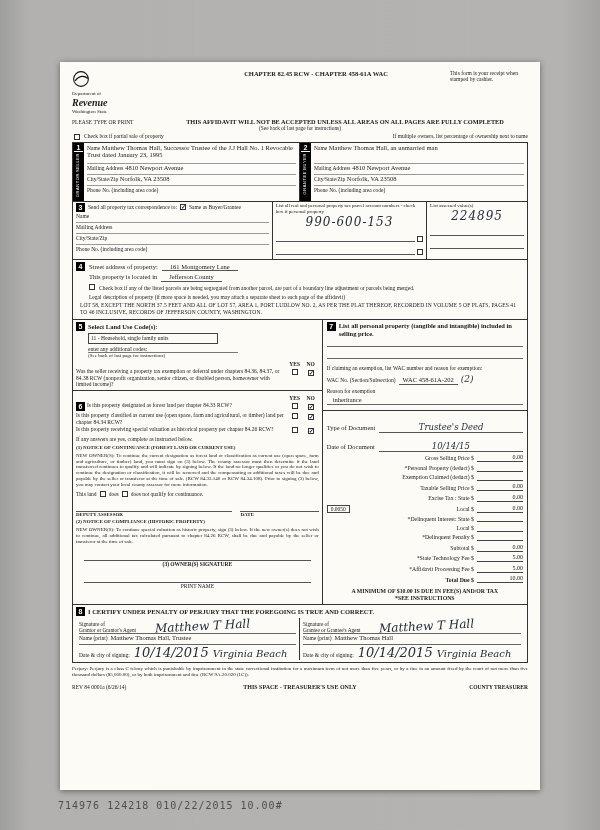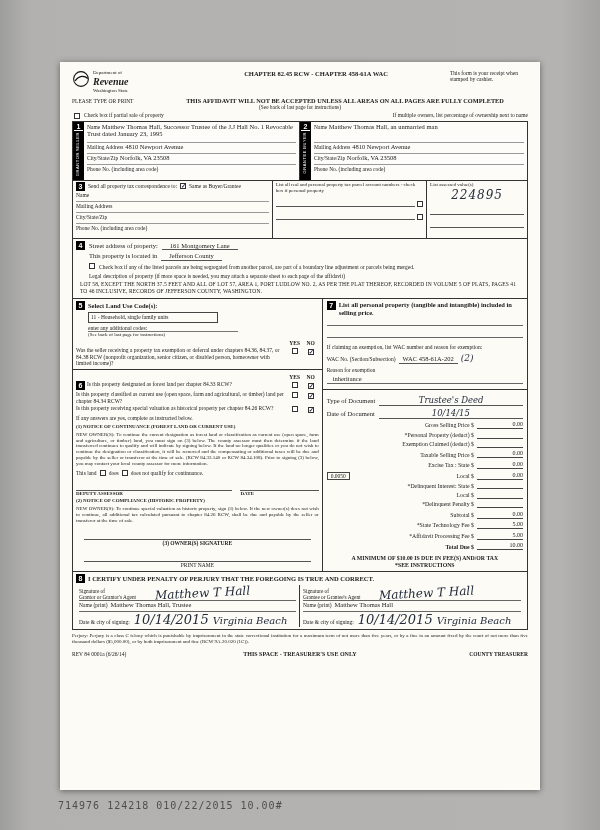--- a/index.html
+++ b/index.html
@@ -9,21 +9,21 @@
   .page { position:absolute; left:60px; top:62px; width:480px; height:728px;
           background:#fcfbf6; color:#1a1a1a; box-shadow:0 1px 6px rgba(0,0,0,.45);
           padding:8px 12px 6px 12px; font-size:6.5px; line-height:1.18; overflow:hidden; }
   .bold { font-weight:bold; }
   .center { text-align:center; }
   .sm { font-size:5.5px; }
   .xs { font-size:5px; }
 
   
   .hdr { display:flex; align-items:flex-start; margin-bottom:3px; }
-  .logo-wrap { display:flex; gap:3px; width:110px; }
+  .logo-wrap { display:flex; gap:3px; width:110px;flex-direction:column; }
   .logo-svg { width:18px; height:18px; flex:none; }
   .dept-small { font-size:5px; }
   .dept-big { font-size:10px; font-weight:bold; font-style:italic; }
   .dept-sub { font-size:5px; }
   .hdr-c { flex:1; text-align:center; }
   .title { font-size:10px; font-weight:bold; letter-spacing:.2px; }
   .subtitle { font-size:6.5px; font-weight:bold; }
   .hdr-r { width:78px; font-size:5.5px; text-align:left; }
 
   .warnrow { display:flex; align-items:baseline; }
@@ -101,21 +101,21 @@
   .s7-head { display:flex; gap:3px; align-items:flex-start; }
   .mrow { display:flex; align-items:flex-end; margin-top:2.5px; }
   .mlabel { flex:1; text-align:right; font-size:5.8px; }
   .mval { width:46px; border-bottom:1px solid #444; text-align:right; font-size:6px; margin-left:3px; }
   .ratebox { border:1px solid #444; padding:0 3px; font-size:5.5px; margin-right:2px; }
   .minnote { margin-top:5px; font-weight:bold; font-size:5.8px; text-align:center; }
   .exline { border-bottom:1px solid #666; height:8px; margin:2px 0; }
   .wacrow { display:flex; gap:3px; align-items:baseline; margin-top:2px; }
   .wacval { border-bottom:1px solid #555; padding:0 4px; }
   .divline { border-bottom:1px solid #333; margin:3px -4px; }
-  .docrow { display:flex; gap:4px; align-items:baseline; margin-top:2px; }
+  .docrow { display:flex; gap:4px; align-items:baseline; margin-top:8px; }
   .docval { border-bottom:1px solid #555; flex:1; text-align:center; font-size:8.5px; }
 
   
   .s8 { border:1px solid #333; border-top:none; padding:2px 3px; }
   .s8-head { display:flex; gap:3px; align-items:center; }
   .s8-cols { display:flex; margin-top:2px; }
   .s8-col { width:50%; padding:0 3px; }
   .s8-col.l { border-right:1px solid #333; }
   .sigrow { display:flex; align-items:flex-end; gap:4px; border-bottom:1px solid #666; min-height:16px; }
   .siglab { font-size:5.3px; width:72px; }
@@ -207,20 +207,21 @@
           <span class="cb">✓</span>
           <span>Same as Buyer/Grantee</span>
         </div>
         <div class="frow one"><span class="flabel">Name</span></div>
         <div class="frow one"><span class="flabel">Mailing Address</span></div>
         <div class="frow one"><span class="flabel">City/State/Zip</span></div>
         <div class="frow last"><span class="flabel">Phone No. (including area code)</span></div>
       </div>
       <div class="s3-m">
         <div class="xs">List all real and personal property tax parcel account numbers - check box if personal property</div>
+        <div class="hand bighand center">990-600-153</div>
         <div class="prow">
             <span class="line"></span>
             <span class="cb"></span>
           </div>
         <div class="prow">
             <span class="line"></span>
             <span class="cb"></span>
           </div>
       </div>
       <div class="s3-r">

